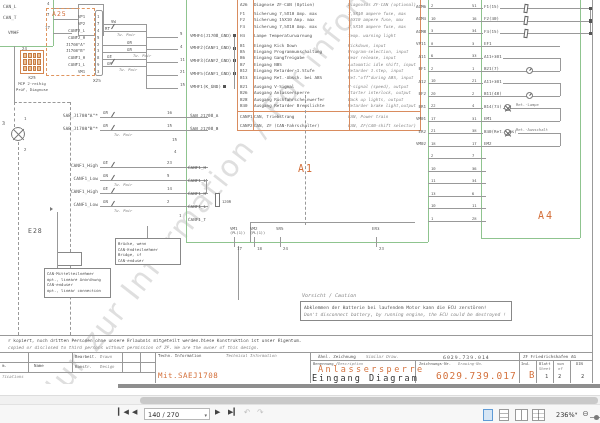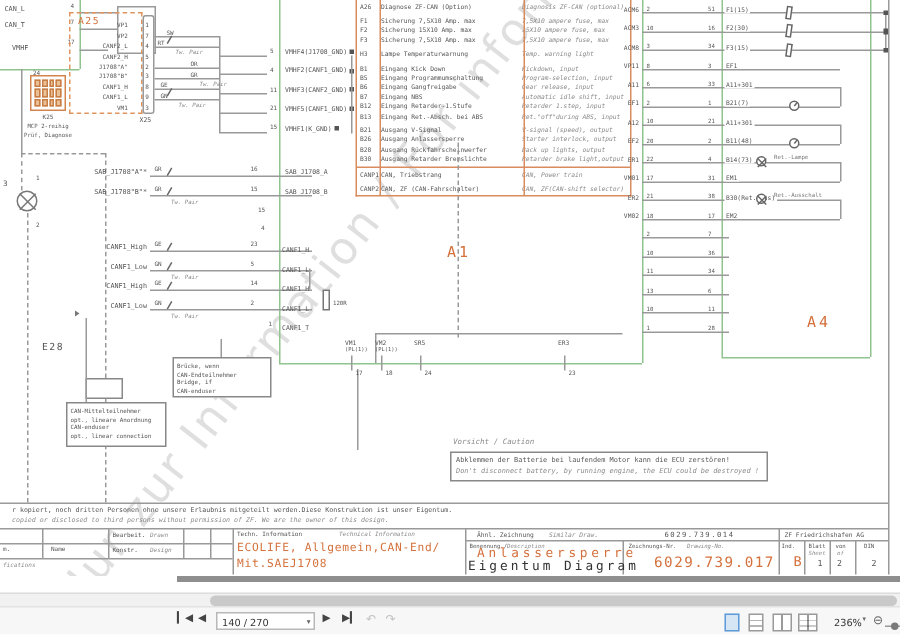--- a/index.html
+++ b/index.html
@@ -695,30 +695,29 @@
     <div class="vl" style="left:570px; top:360px; height:23px;"></div>
     <span class="t" style="left:2px; top:364px; font-size:4px;">m.</span>
     <span class="t" style="left:34px; top:364px; font-size:4px;">Name</span>
     <span class="t" style="left:75px; top:355px; font-size:4px;">Bearbeit.</span>
     <span class="t ti" style="left:100px; top:355px; font-size:4px;">Drawn</span>
     <span class="t" style="left:75px; top:365px; font-size:4px;">Konstr.</span>
     <span class="t ti" style="left:100px; top:365px; font-size:4px;">Design</span>
     <span class="t ti" style="left:2px; top:375px; font-size:4px;">fications</span>
     <span class="t" style="left:158px; top:353.5px; font-size:4px;">Techn. Information</span>
     <span class="t ti" style="left:226px; top:353.5px; font-size:4px;">Technical Information</span>
-    <span class="t or" style="left:158px; top:361px; font-size:7.5px; letter-spacing:0.5px;">ECOLIFE, Allgemein,CAN-End/</span>
     <span class="t or" style="left:158px; top:372px; font-size:7.5px; letter-spacing:0.5px;">Mit.SAEJ1708</span>
     <span class="t" style="left:318px; top:354.5px; font-size:4.2px;">Ähnl. Zeichnung</span>
     <span class="t ti" style="left:366px; top:354.5px; font-size:4.2px;">Similar Draw.</span>
     <span class="t" style="left:443px; top:354.5px; font-size:4.8px; letter-spacing:1px;">6029.739.014</span>
     <span class="t" style="left:523px; top:354.5px; font-size:4.2px;">ZF Friedrichshafen AG</span>
     <span class="t" style="left:313px; top:361.5px; font-size:3.8px;">Benennung /</span>
     <span class="t ti" style="left:338px; top:361.5px; font-size:3.8px;">Description</span>
     <span class="t or" style="left:318px; top:364.5px; font-size:8.5px; letter-spacing:2.5px;">Anlassersperre</span>
-    <span class="t" style="left:312px; top:374px; font-size:8.5px; letter-spacing:2px; color:#333;">Eigentum Diagram</span>
+    <span class="t" style="left:312px; top:374px; font-size:8.5px; letter-spacing:2px; color:#333;">Eingang Diagram</span>
     <span class="t" style="left:419px; top:361.5px; font-size:3.8px;">Zeichnungs-Nr.</span>
     <span class="t ti" style="left:458px; top:361.5px; font-size:3.8px;">Drawing-No.</span>
     <span class="t or" style="left:436px; top:371px; font-size:9.5px; letter-spacing:1px;">6029.739.017</span>
     <span class="t" style="left:521px; top:361.5px; font-size:3.8px;">Ind.</span>
     <span class="t or" style="left:529px; top:370px; font-size:9px;">B</span>
     <span class="t" style="left:539px; top:361.5px; font-size:3.8px;">Blatt</span>
     <span class="t ti" style="left:539px; top:366.5px; font-size:3.8px;">Sheet</span>
     <span class="t" style="left:557px; top:361.5px; font-size:3.8px;">von</span>
     <span class="t ti" style="left:558px; top:366.5px; font-size:3.8px;">of</span>
     <span class="t" style="left:576px; top:361.5px; font-size:3.8px;">DIN</span>

